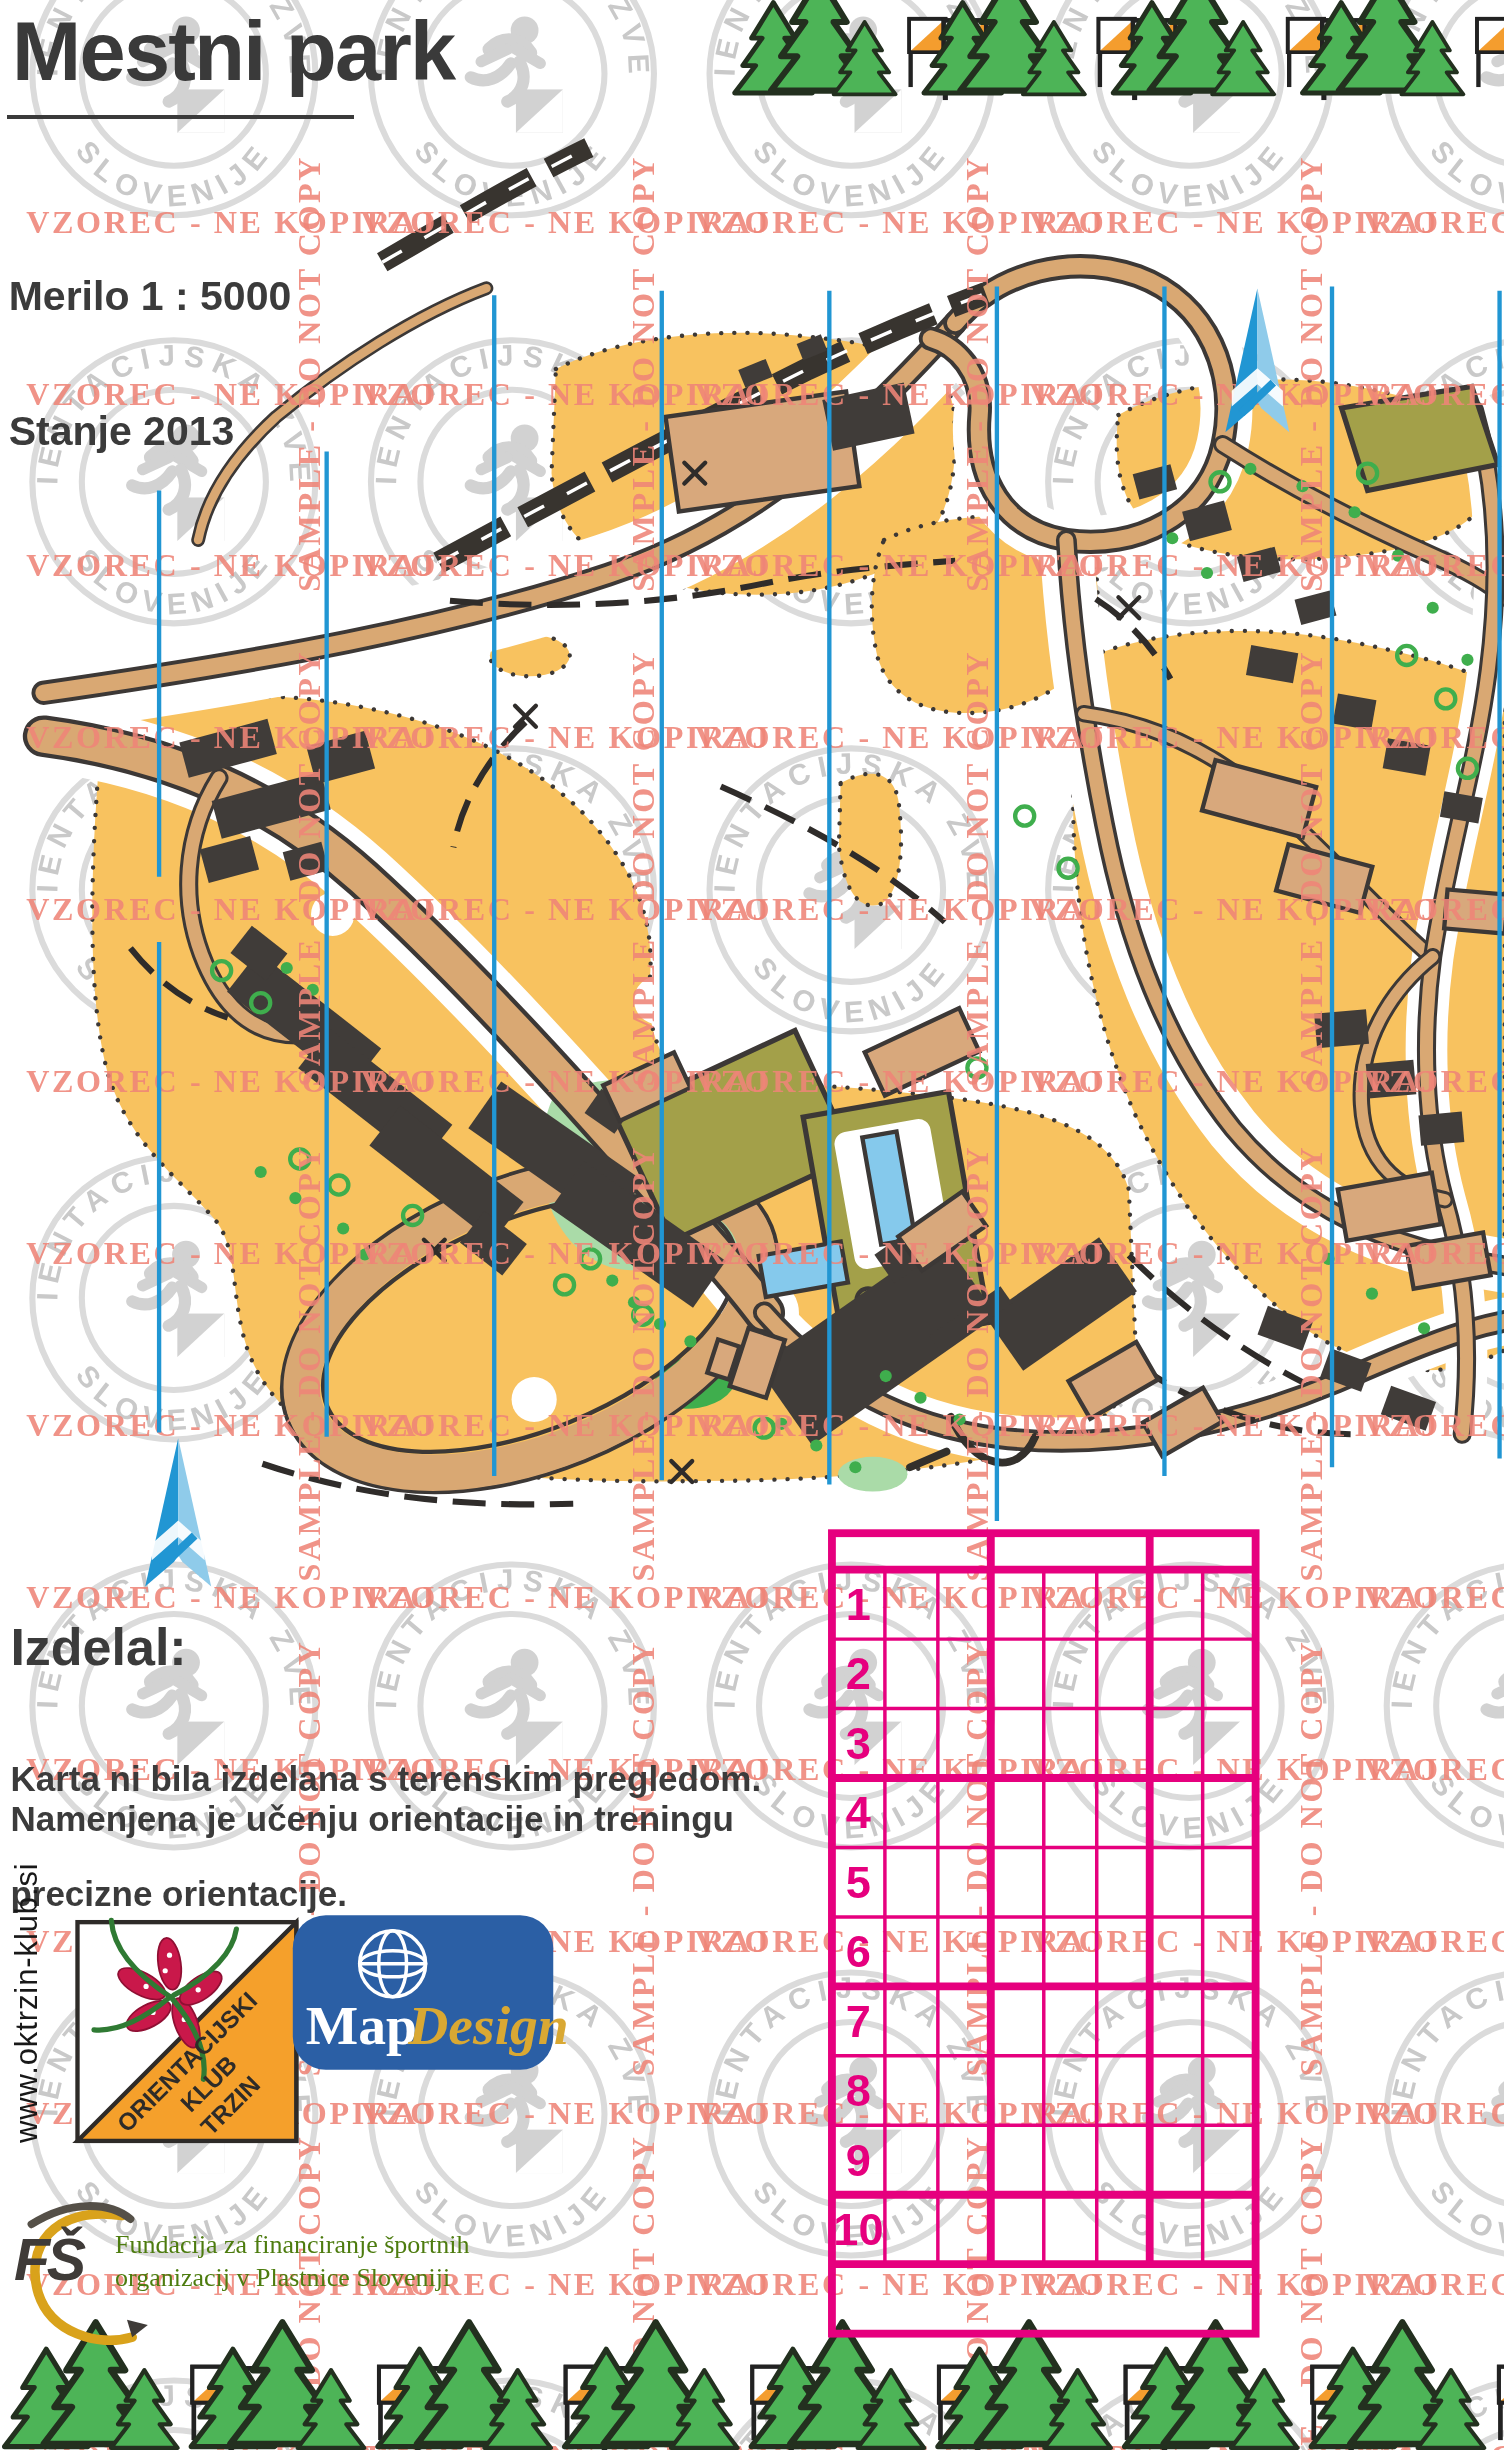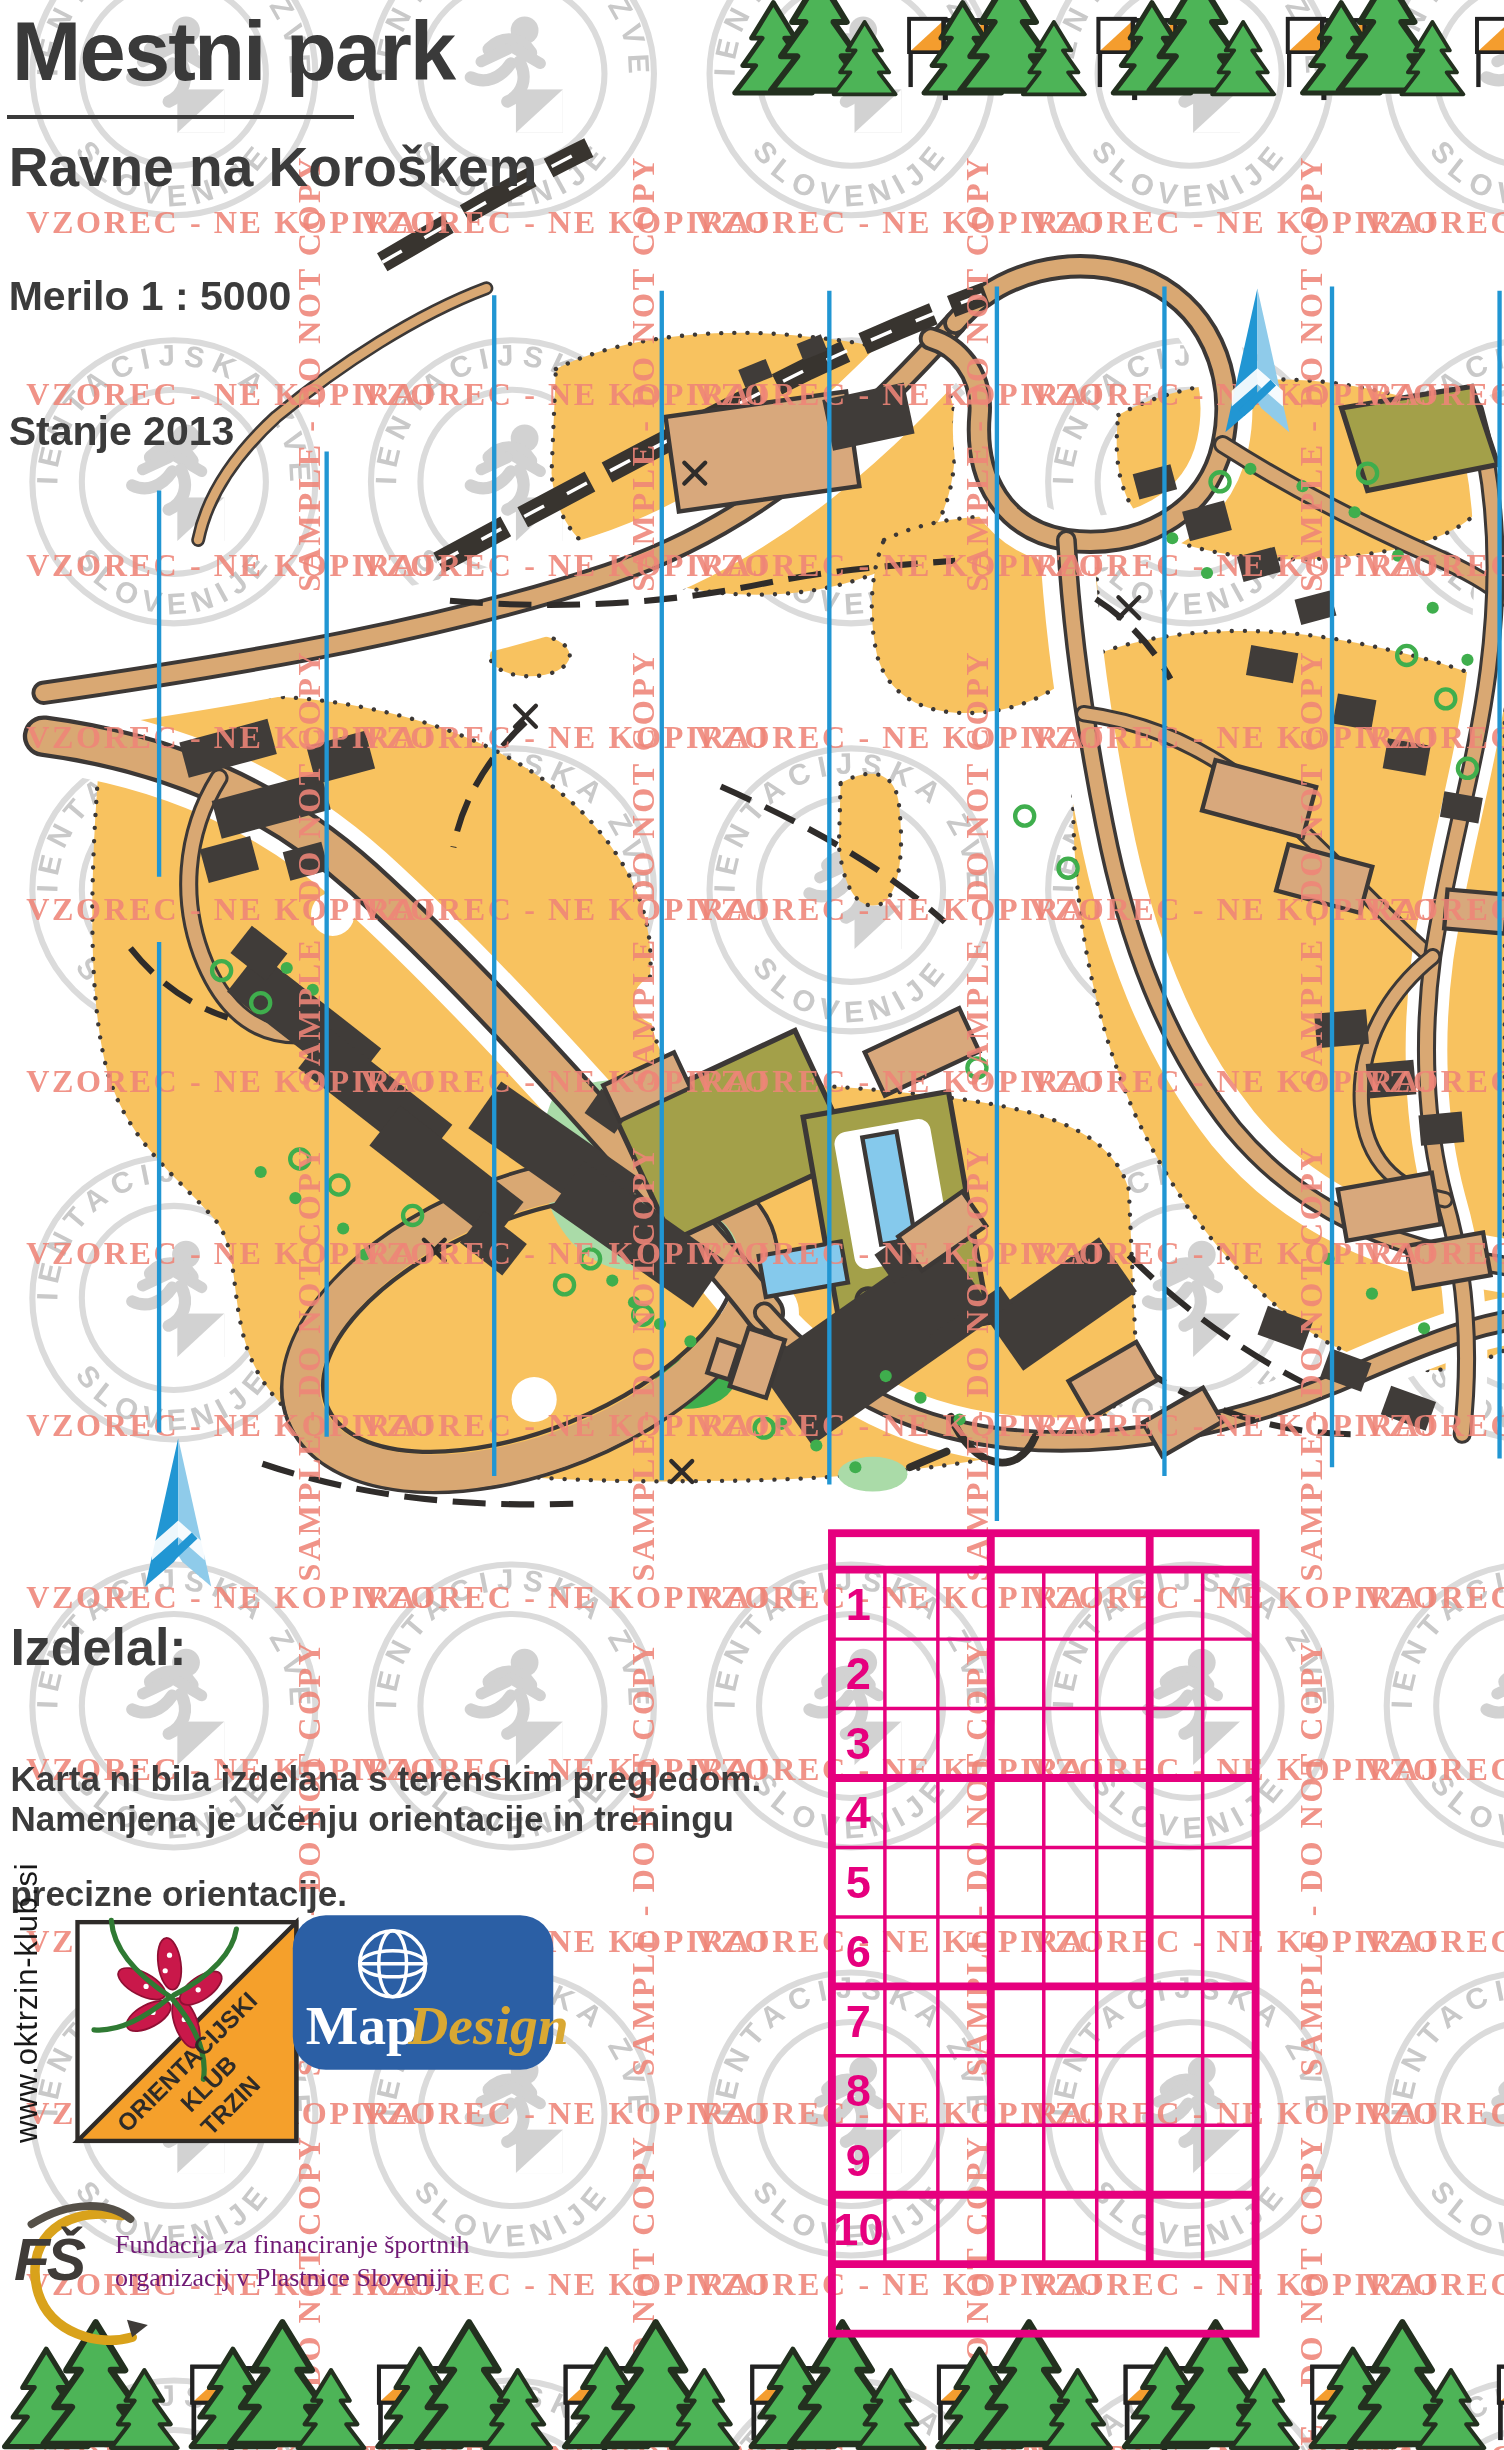--- a/index.html
+++ b/index.html
@@ -53,21 +53,21 @@
   #contours .blank{display:inline-block;width:83px;height:5.2px;border-bottom:4.3px solid #3a3a3a;
                    margin:0 12px 5.2px 8.7px;}
   #status{left:8.7px;top:408px;font-size:41px;font-weight:bold;}
   #made-by{left:10.4px;top:1617px;font-size:52px;font-weight:bold;}
   #author{left:10.4px;top:1683px;font-size:52px;font-weight:bold;}
   .note{left:10.4px;font-size:35px;font-weight:bold;}
   #note1{top:1759px;} #note2{top:1799px;} #note3{top:1874px;}
   #website{left:8.7px;top:2143px;font-size:31px;letter-spacing:0.9px;color:#181818;
            transform:rotate(-90deg);transform-origin:top left;white-space:nowrap;}
   #fs-text{left:115px;top:2228px;font-family:"Liberation Serif",serif;font-size:26px;
-           color:#701a75;line-height:33px;}
+           color:#4d7c0f;line-height:33px;}
 </style>
 </head>
 <body>
 
 <div id="page">
 
 <svg id="art" width="1505" height="2450" viewBox="0 0 1733 2822">
 
   <defs>
 
@@ -590,21 +590,20 @@
         <text x="988.5" y="2346" text-anchor="middle" class="pk-num">7</text>
         <text x="988.5" y="2426" text-anchor="middle" class="pk-num">8</text>
         <text x="988.5" y="2506" text-anchor="middle" class="pk-num">9</text>
         <text x="988.5" y="2586" text-anchor="middle" class="pk-num">10</text>
       </g>
 </svg>
 
 
 <div class="abs" id="title">Mestni park</div>
 <div class="abs" id="title-rule"></div>
-<div class="abs" id="subtitle">Ravne na Koroškem</div>
 <div class="abs" id="scale">Merilo 1 : 5000</div>
 <div class="abs" id="status">Stanje 2013</div>
 
 <div class="abs" id="made-by">Izdelal:</div>
 <div class="abs note" id="note2">Namenjena je učenju orientacije in treningu</div>
 <div class="abs note" id="note1">Karta ni bila izdelana s terenskim pregledom.</div>
 <div class="abs note" id="note3">precizne orientacije.</div>
 
 <div class="abs" id="website">www.oktrzin-klub.si</div>
 <div class="abs" id="fs-text"><span>Fundacija za financiranje športnih</span><br><span>organizacij v Plastnice Sloveniji</span></div>

